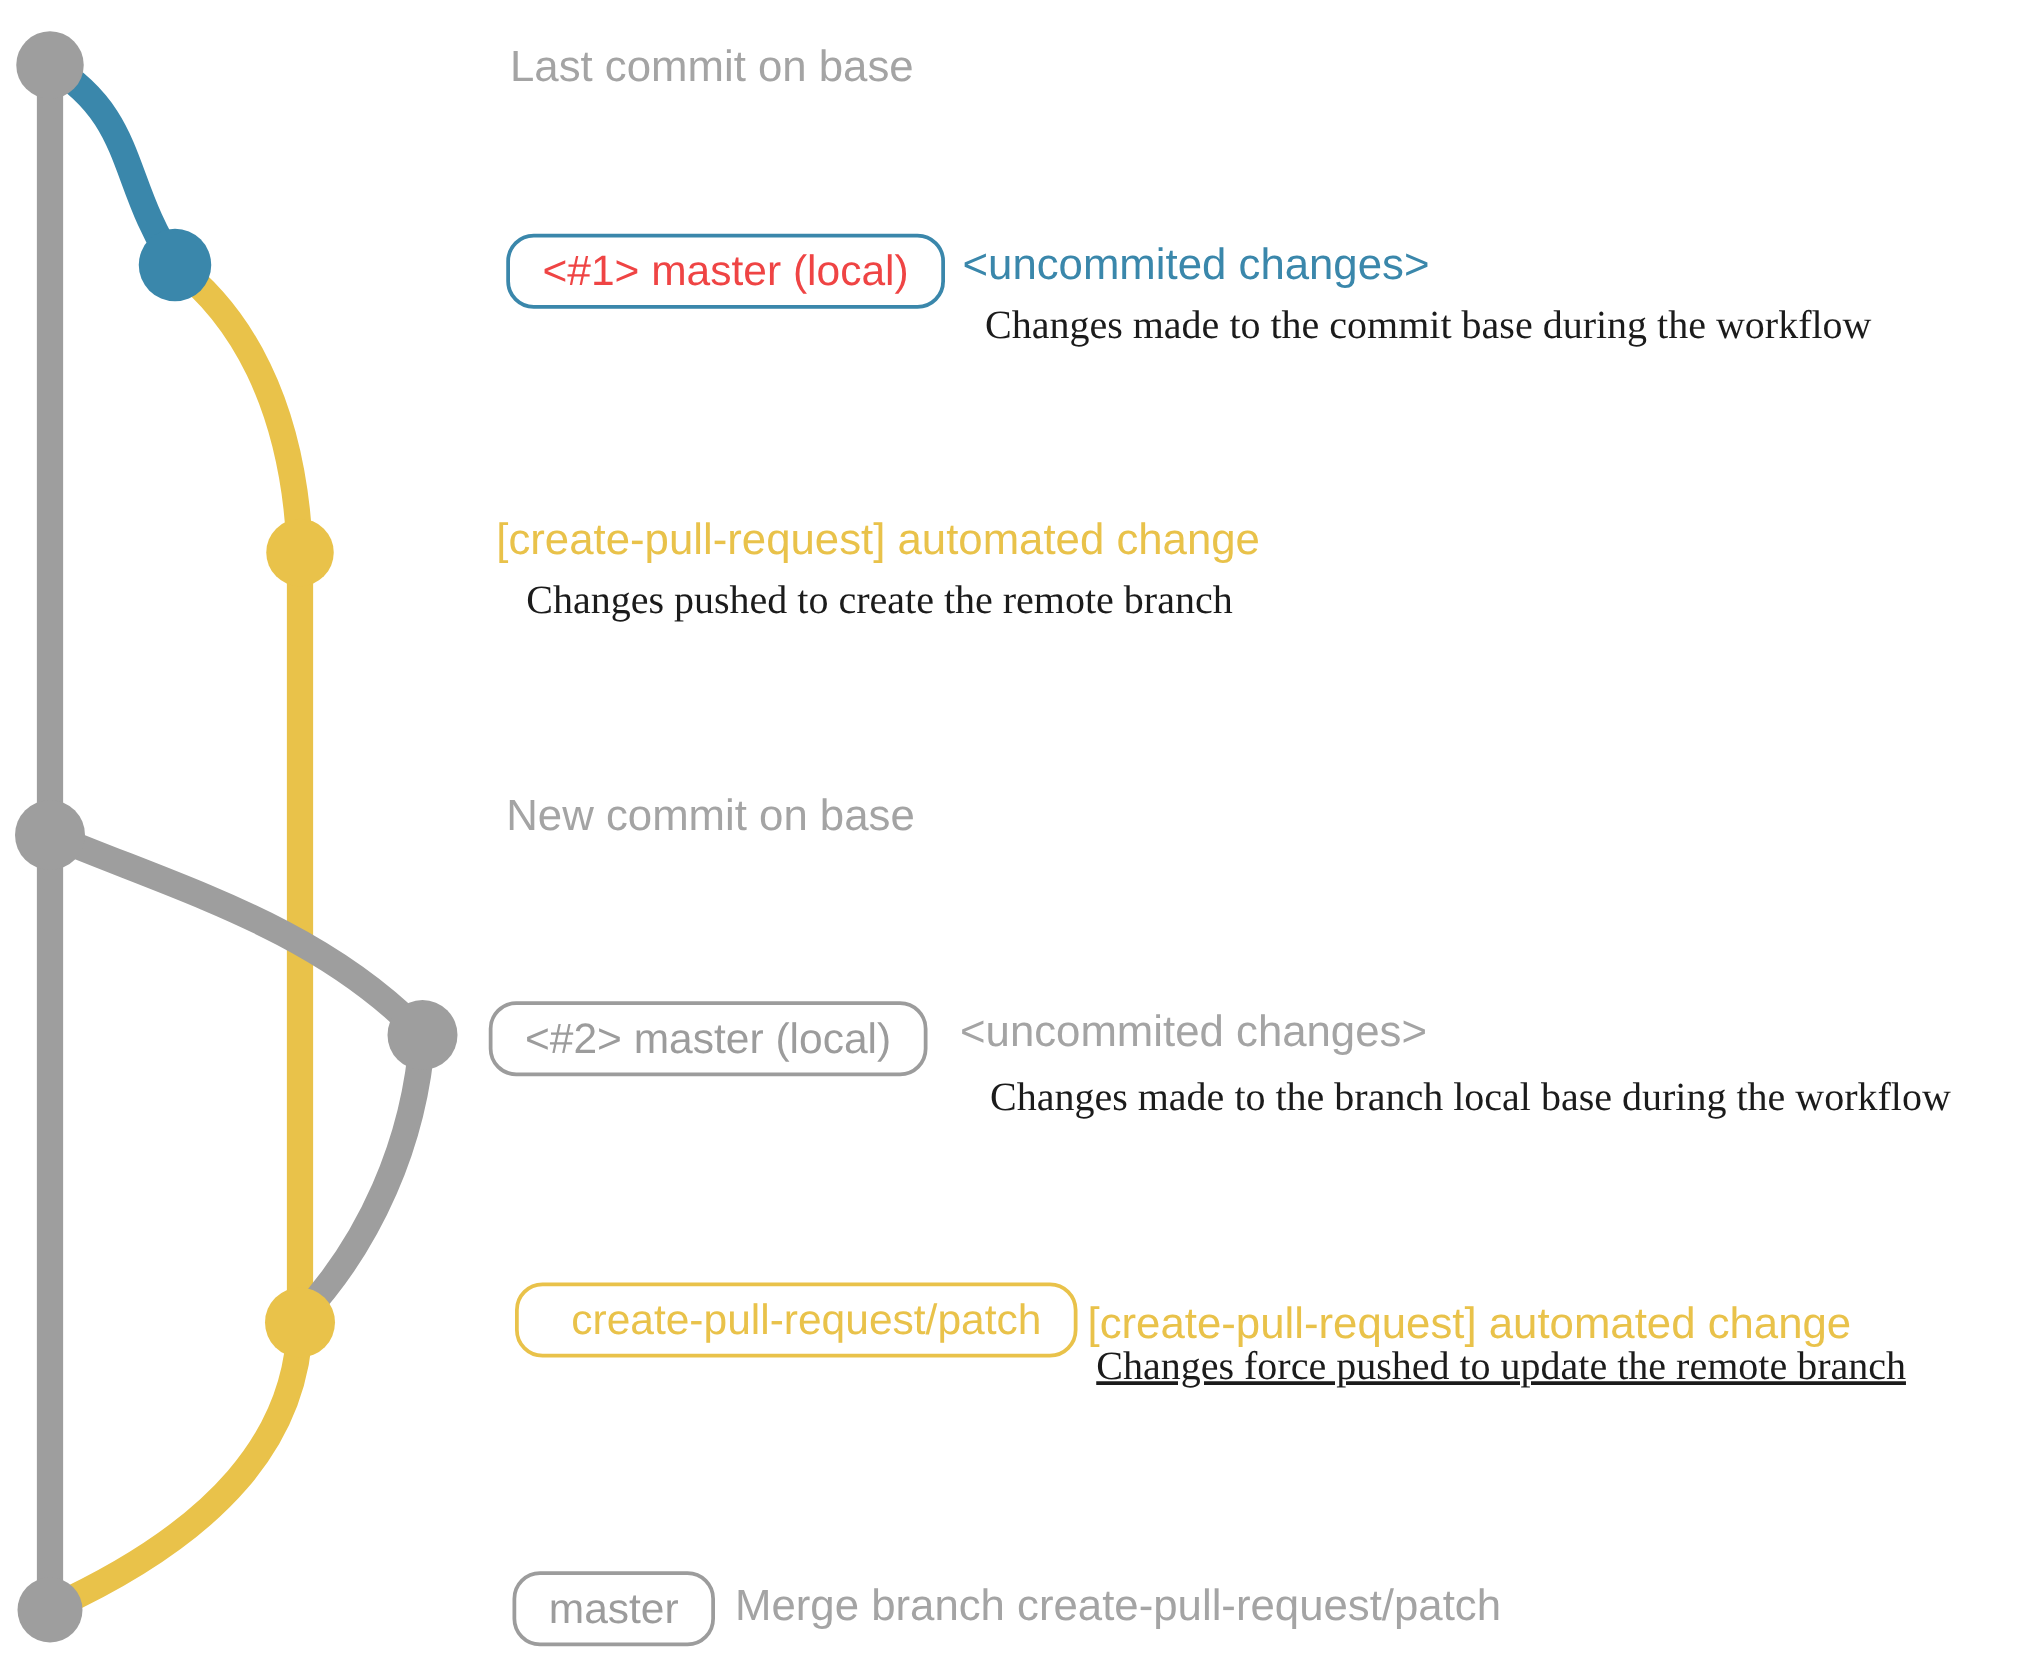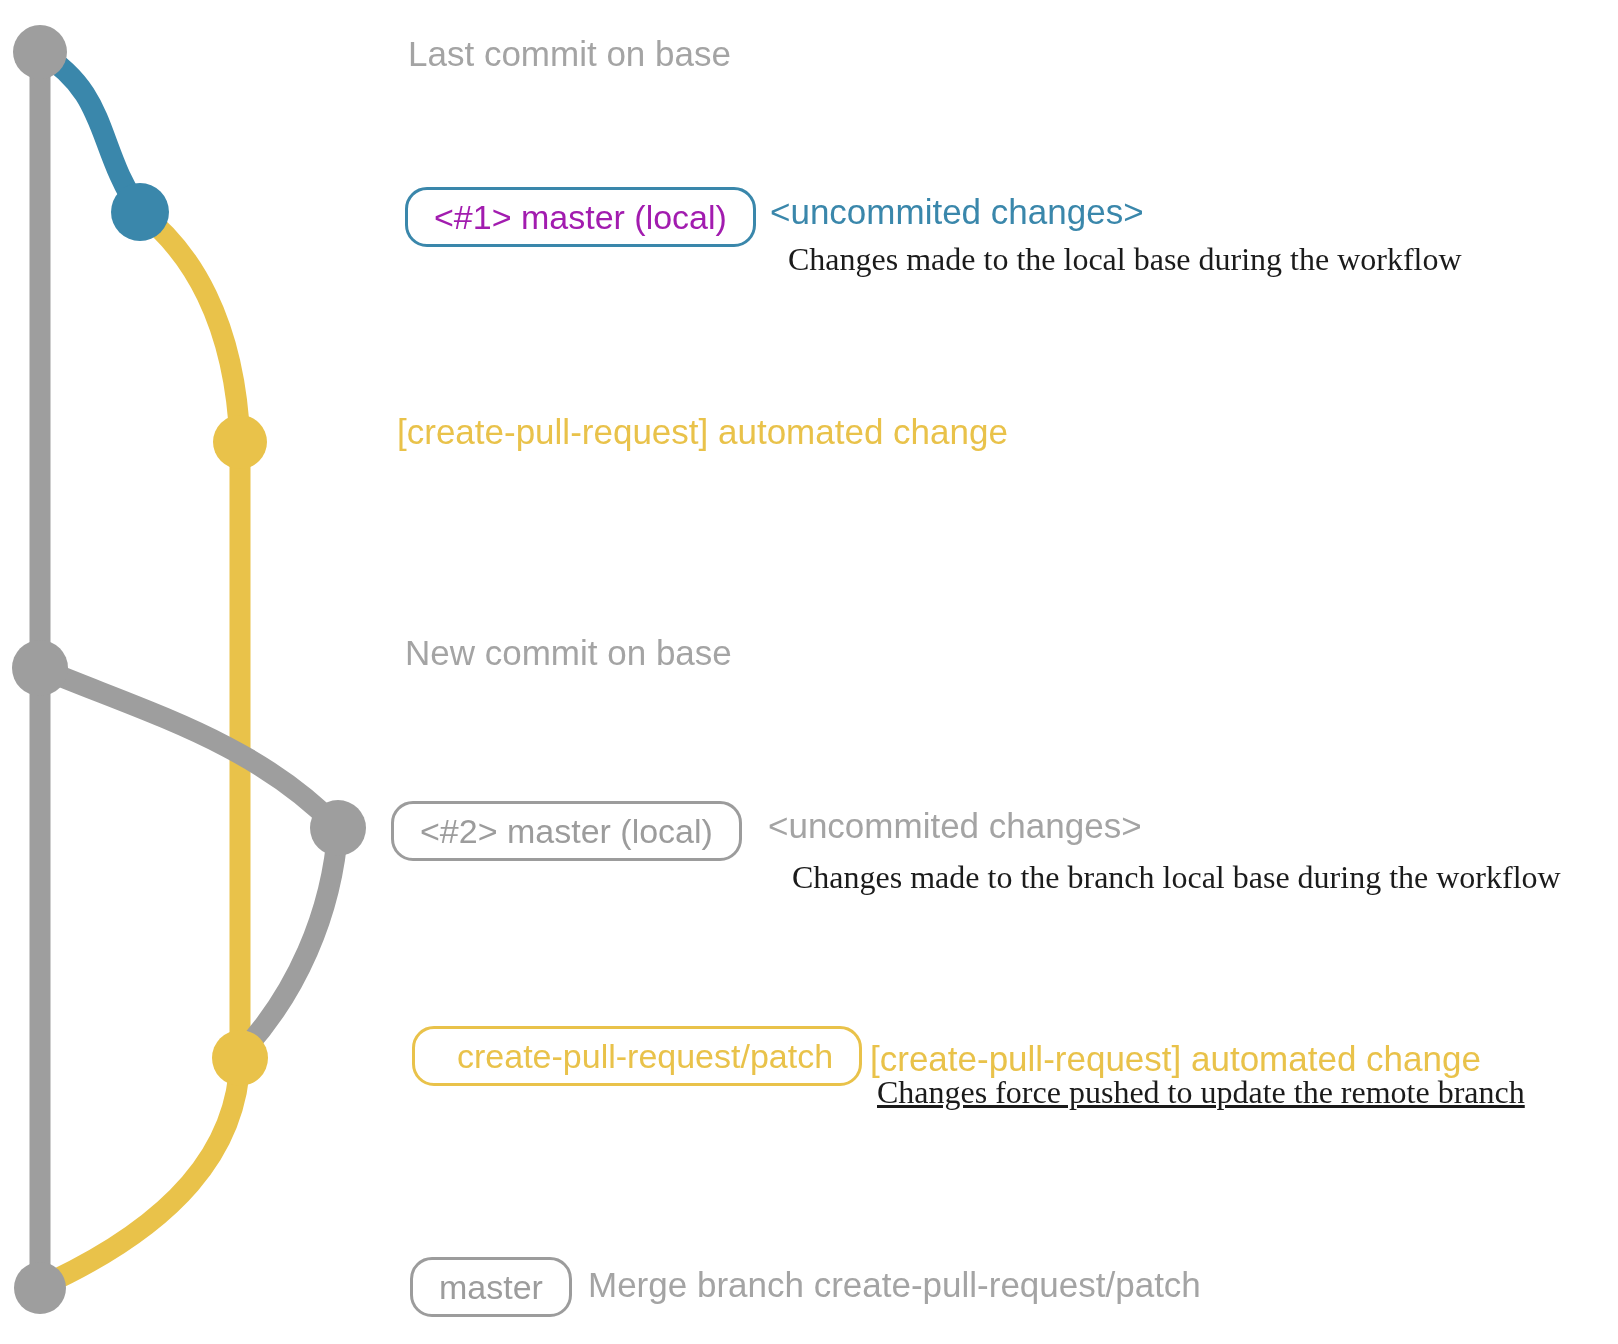--- a/index.html
+++ b/index.html
@@ -38,21 +38,21 @@
     box-sizing: border-box;
     height: 60px;
     line-height: 54px;
     padding: 0 26px;
     border: 3px solid;
     border-radius: 22px;
     font-size: 34px;
     white-space: nowrap;
     background: #ffffff;
   }
-  .badge.blue   { color: #a21caf; border-color: #3a87ab; }
+  .badge.blue   { color: #ef4444; border-color: #3a87ab; }
   .badge.gray   { color: #9c9c9c; border-color: #9c9c9c; }
   .badge.yellow { color: #e9c24a; border-color: #e9c24a; padding-left: 42px; }
 </style>
 </head>
 <body>
 
 <div class="stage">
 
   <svg class="graph" width="1618" height="1344" viewBox="0 0 1618 1344">
 
@@ -70,23 +70,24 @@
     <circle cx="40" cy="668" r="28" fill="#9e9e9e"></circle>
     <circle cx="338" cy="828" r="28" fill="#9e9e9e"></circle>
     <circle cx="240" cy="1058" r="28" fill="#e9c24a"></circle>
     <circle cx="40" cy="1288" r="26" fill="#9e9e9e"></circle>
   </svg>
 
   <div class="h gray" style="left:408px; top:33px;">Last commit on base</div>
 
   <div class="badge blue" style="left:405px; top:187px;">&lt;#1&gt; master (local)</div>
   <div class="h blue" style="left:770px; top:191px;">&lt;uncommited changes&gt;</div>
-  <div class="desc" style="left:788px; top:241px;">Changes made to the local base during the workflow</div>
+  <div class="desc" style="left:788px; top:241px;">Changes made to the commit base during the workflow</div>
 
   <div class="h yellow" style="left:397px; top:411px;">[create-pull-request] automated change</div>
+  <div class="desc" style="left:421px; top:461px;">Changes pushed to create the remote branch</div>
 
   <div class="h gray" style="left:405px; top:632px;">New commit on base</div>
 
   <div class="badge gray" style="left:391px; top:801px;">&lt;#2&gt; master (local)</div>
   <div class="h gray" style="left:768px; top:805px;">&lt;uncommited changes&gt;</div>
   <div class="desc" style="left:792px; top:859px;">Changes made to the branch local base during the workflow</div>
 
   <div class="badge yellow" style="left:412px; top:1026px;">create-pull-request/patch</div>
   <div class="h yellow" style="left:870px; top:1038px;">[create-pull-request] automated change</div>
   <div class="desc" style="left:877px; top:1074px;text-decoration:underline;">Changes force pushed to update the remote branch</div>

